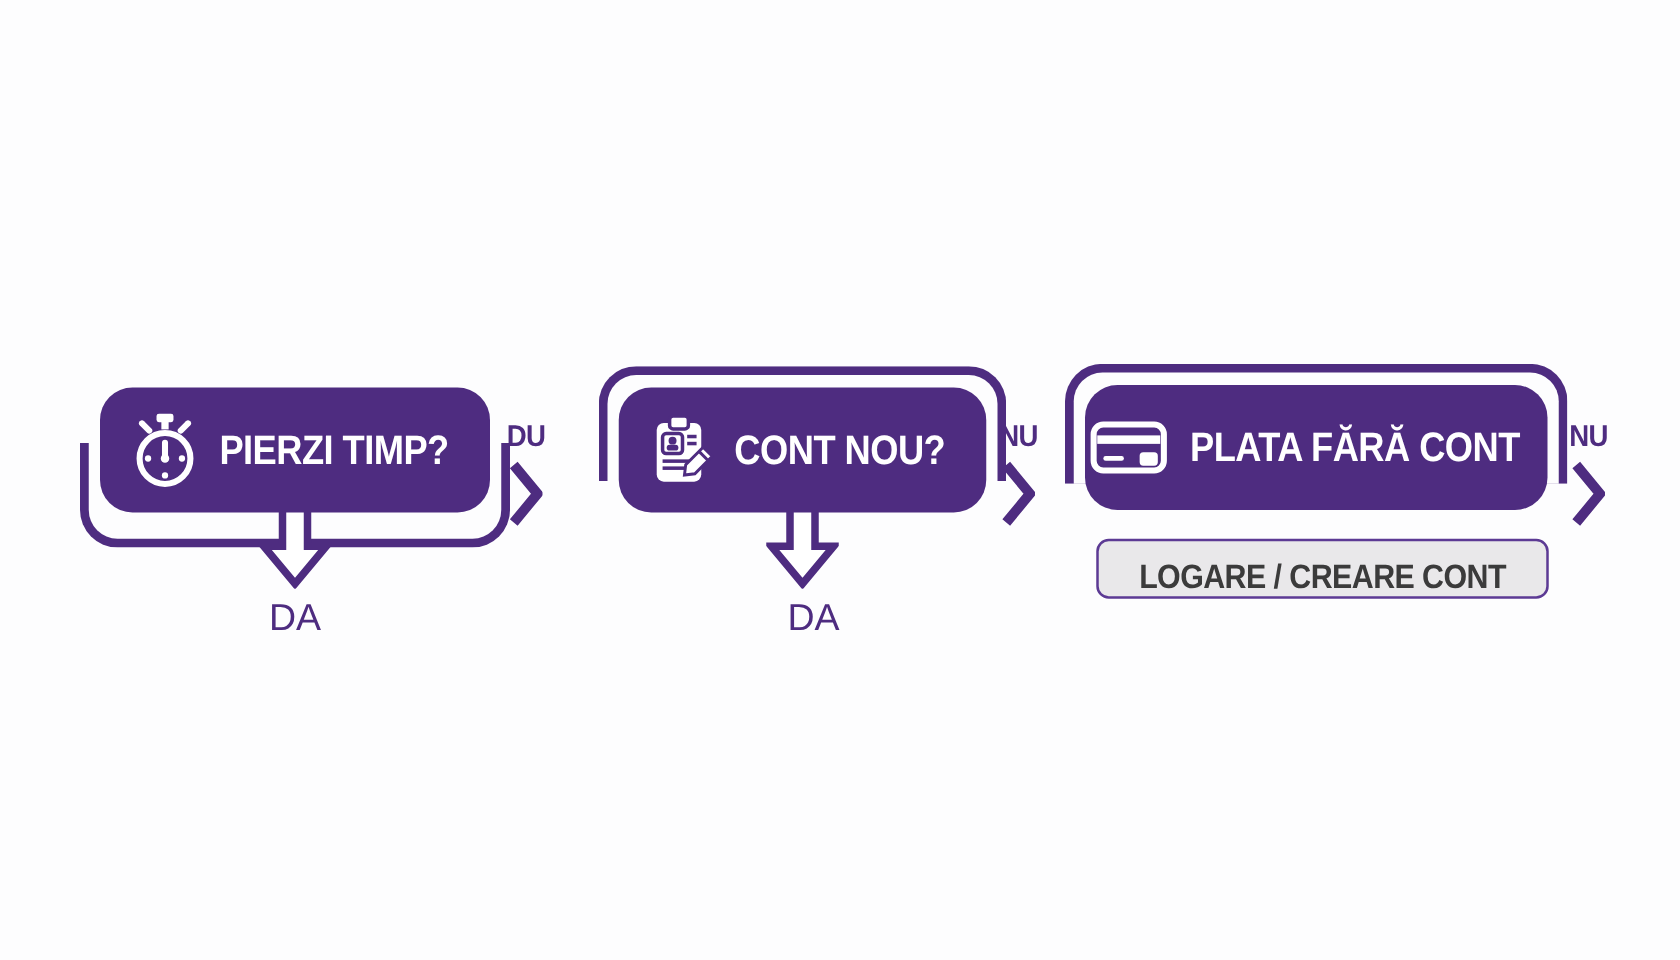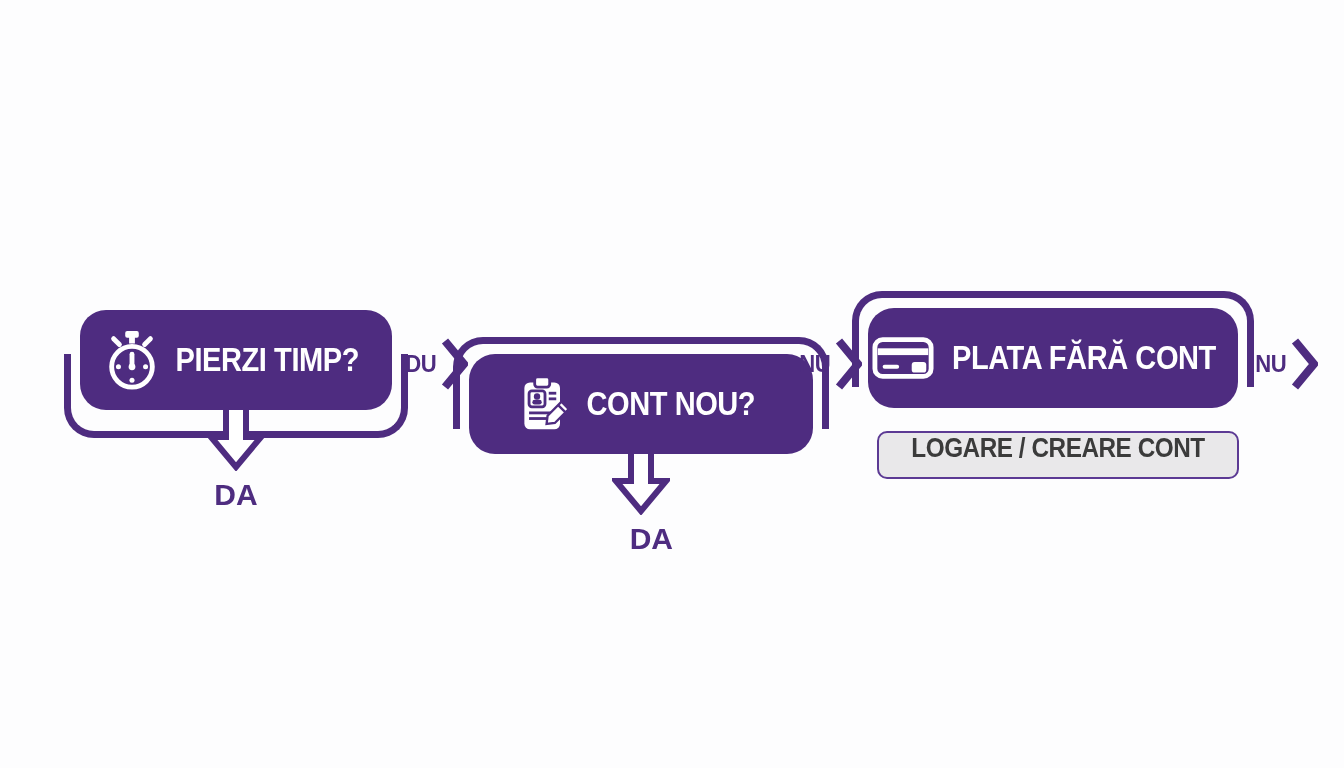--- a/index.html
+++ b/index.html
@@ -39,33 +39,33 @@
   }
   .bracket.over{
     border:7px solid var(--accent);border-bottom:none;
     border-radius:30px 30px 0 0;
   }
   .down-arrow{
     position:absolute;left:50%;transform:translateX(-50%);z-index:2;
   }
   .branch-label{
     position:absolute;left:50%;transform:translateX(-50%);
-    color:var(--accent);font-size:30px;font-weight:700;z-index:4;
+    color:var(--accent);font-size:30px;font-weight:400;z-index:4;
   }
   .connector{
-    position:absolute;display:flex;align-items:center;gap:3px;z-index:4;
+    position:absolute;display:flex;align-items:center;gap:3px;z-index:4;flex-direction:column;
   }
   .connector .clabel{
     color:var(--accent);font-size:24px;font-weight:700;letter-spacing:-0.5px;
     transform:scaleX(0.92);
   }
   .action{
     position:absolute;background:var(--action-fill);
     border:2px solid var(--action-border);border-radius:10px;
-    display:flex;align-items:flex-start;justify-content:center;z-index:3;
+    display:flex;align-items:flex-end;justify-content:center;z-index:3;
   }
   .action span{
     color:var(--action-text);font-size:27px;font-weight:700;letter-spacing:-0.5px;
     transform:scaleX(0.9);white-space:nowrap;
   }
   svg{display:block;}
 </style>
 </head>
 <body>
 
@@ -101,21 +101,21 @@
 
   <div class="connector" style="left:404px;top:336px;">
     <span class="clabel">DU</span>
     <span>
       <svg width="27" height="56" viewBox="0 0 27 56">
         <polyline points="4,5 23,28 4,51" fill="none" stroke="var(--accent)" stroke-width="8" stroke-linejoin="miter"></polyline>
       </svg>
     </span>
   </div>
 
-  <div class="node" style="left:469px;top:310px;width:344px;height:100px;margin-top:44px;">
+  <div class="node" style="left:495px;top:310px;width:294px;height:100px;">
     <div class="bracket over" style="left:-16px;right:-16px;top:-17px;height:92px;"></div>
     <div class="down-arrow" style="top:95px;">
       <svg width="58" height="66" viewBox="0 0 58 66">
         <polygon points="19,0 39,0 39,32 54,32 29,62 4,32 19,32" fill="#ffffff" stroke="var(--accent)" stroke-width="6" stroke-linejoin="miter"></polygon>
       </svg>
     </div>
     <div class="box">
       <span>
         <svg width="60" height="62" viewBox="0 0 64 64">
           <rect x="10" y="9" width="38" height="50" rx="6" fill="#fff"></rect>

